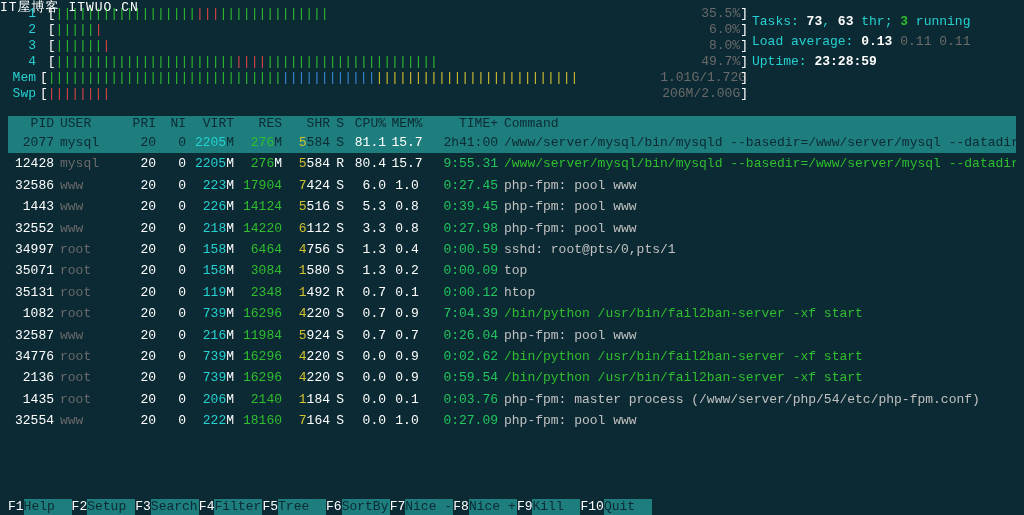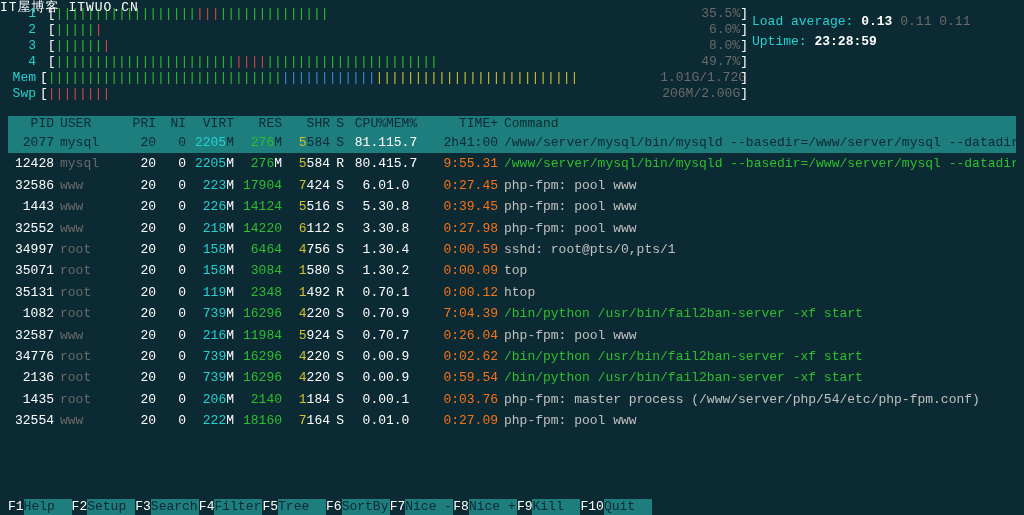--- a/index.html
+++ b/index.html
@@ -31,29 +31,29 @@
   .row span{display:inline-block;}
   .c-pid{width:46px;text-align:right;}
   .c-user{width:60px;padding-left:6px;}
   .c-pri{width:36px;text-align:right;}
   .c-ni{width:30px;text-align:right;}
   .c-virt{width:48px;text-align:right;}
   .c-res{width:48px;text-align:right;}
   .c-shr{width:48px;text-align:right;}
   .c-s{width:14px;text-align:right;}
   .c-cpu{width:42px;text-align:right;}
-  .c-mem{width:42px;text-align:left;}
+  .c-mem{width:42px;text-align:center;}
   .c-time{width:70px;text-align:right;}
   .c-cmd{padding-left:6px;}
   .grn{color:#2fbe2f;}
   .row:not(.sel) .c-pid{color:#fff;}
   .row:not(.sel) .c-user{color:#6a6a6a;}
   .row:not(.sel) .c-pri,.row:not(.sel) .c-ni,.row:not(.sel) .c-virt,.row:not(.sel) .c-res,.row:not(.sel) .c-shr{color:#fff;}
   .row:not(.sel) .c-s{color:#fff;}
-  .row:not(.sel) .c-time{color:#f97316;}
+  .row:not(.sel) .c-time{color:#22c55e;}
   .virt-n{color:#24d1d1;}
   .res-n{color:#2fbe2f;}
   .shr-n{color:#d0c030;}
   .s-run{color:#2fbe2f;}
   .fkeys{position:absolute;left:8px;bottom:0;white-space:pre;color:#fff;}
   .fk{color:#fff;}
   .flabel{background:#1e7d7d;color:#0c2a33;display:inline-block;min-width:48px;}
   .cpu-n,.mem-n{color:#fff;}
 </style>
 </head>
@@ -65,20 +65,21 @@
   <div class="top">
     <div class="left-meters" id="meters">
         <div class="meter-row"><span class="meter-label">1</span><span class="bracket"> [</span><span class="bar"><span class="g">||||||||||||||||||</span><span class="r">|||</span><span class="g">||||||||||||||</span></span><span class="tail">35.5%</span><span class="bracket">]</span></div>
         <div class="meter-row"><span class="meter-label">2</span><span class="bracket"> [</span><span class="bar"><span class="g">|||||</span><span class="r">|</span></span><span class="tail">6.0%</span><span class="bracket">]</span></div>
         <div class="meter-row"><span class="meter-label">3</span><span class="bracket"> [</span><span class="bar"><span class="g">||||||</span><span class="r">|</span></span><span class="tail">8.0%</span><span class="bracket">]</span></div>
         <div class="meter-row"><span class="meter-label">4</span><span class="bracket"> [</span><span class="bar"><span class="g">|||||||||||||||||||||||</span><span class="r">||||</span><span class="g">||||||||||||||||||||||</span></span><span class="tail">49.7%</span><span class="bracket">]</span></div>
         <div class="meter-row"><span class="meter-label">Mem</span><span class="bracket">[</span><span class="bar"><span class="g">||||||||||||||||||||||||||||||</span><span class="bl">||||||||||||</span><span class="y">||||||||||||||||||||||||||</span></span><span class="tail">1.01G/1.72G</span><span class="bracket">]</span></div>
         <div class="meter-row"><span class="meter-label">Swp</span><span class="bracket">[</span><span class="bar"><span class="r">||||||||</span></span><span class="tail">206M/2.00G</span><span class="bracket">]</span></div>
       </div>
     <div class="right-info">
+      <div class="info-line"><span class="ilabel">Tasks: </span><span class="iwhite">73</span><span class="ilabel">, </span><span class="iwhite">63</span><span class="ilabel"> thr; </span><span class="igreen">3</span><span class="ilabel"> running</span></div>
       <div class="info-line"><span class="ilabel">Load average: </span><span class="iwhite">0.13</span><span class="idim"> 0.11</span><span class="idim"> 0.11</span></div>
       <div class="info-line"><span class="ilabel">Uptime: </span><span class="iwhite">23:28:59</span></div>
     </div>
   </div>
 
   <div class="header"><span class="c-pid">PID</span><span class="c-user">USER</span><span class="c-pri">PRI</span><span class="c-ni">NI</span><span class="c-virt">VIRT</span><span class="c-res">RES</span><span class="c-shr">SHR</span><span class="c-s">S</span><span class="c-cpu">CPU%</span><span class="c-mem">MEM%</span><span class="c-time">TIME+</span><span class="c-cmd">Command</span></div>
 
   <div class="rows" id="rows">
       <div class="row sel"><span class="c-pid">2077</span><span class="c-user">mysql</span><span class="c-pri">20</span><span class="c-ni">0</span><span class="c-virt"><span class="virt-n">2205</span>M</span><span class="c-res"><span class="res-n">276</span>M</span><span class="c-shr"><span class="shr-n">5</span>584</span><span class="c-s ">S</span><span class="c-cpu cpu-n">81.1</span><span class="c-mem mem-n">15.7</span><span class="c-time">2h41:00</span><span class="c-cmd ">/www/server/mysql/bin/mysqld --basedir=/www/server/mysql --datadir</span></div>
       <div class="row"><span class="c-pid">12428</span><span class="c-user">mysql</span><span class="c-pri">20</span><span class="c-ni">0</span><span class="c-virt"><span class="virt-n">2205</span>M</span><span class="c-res"><span class="res-n">276</span>M</span><span class="c-shr"><span class="shr-n">5</span>584</span><span class="c-s s-run">R</span><span class="c-cpu cpu-n">80.4</span><span class="c-mem mem-n">15.7</span><span class="c-time">9:55.31</span><span class="c-cmd grn">/www/server/mysql/bin/mysqld --basedir=/www/server/mysql --datadir</span></div>

